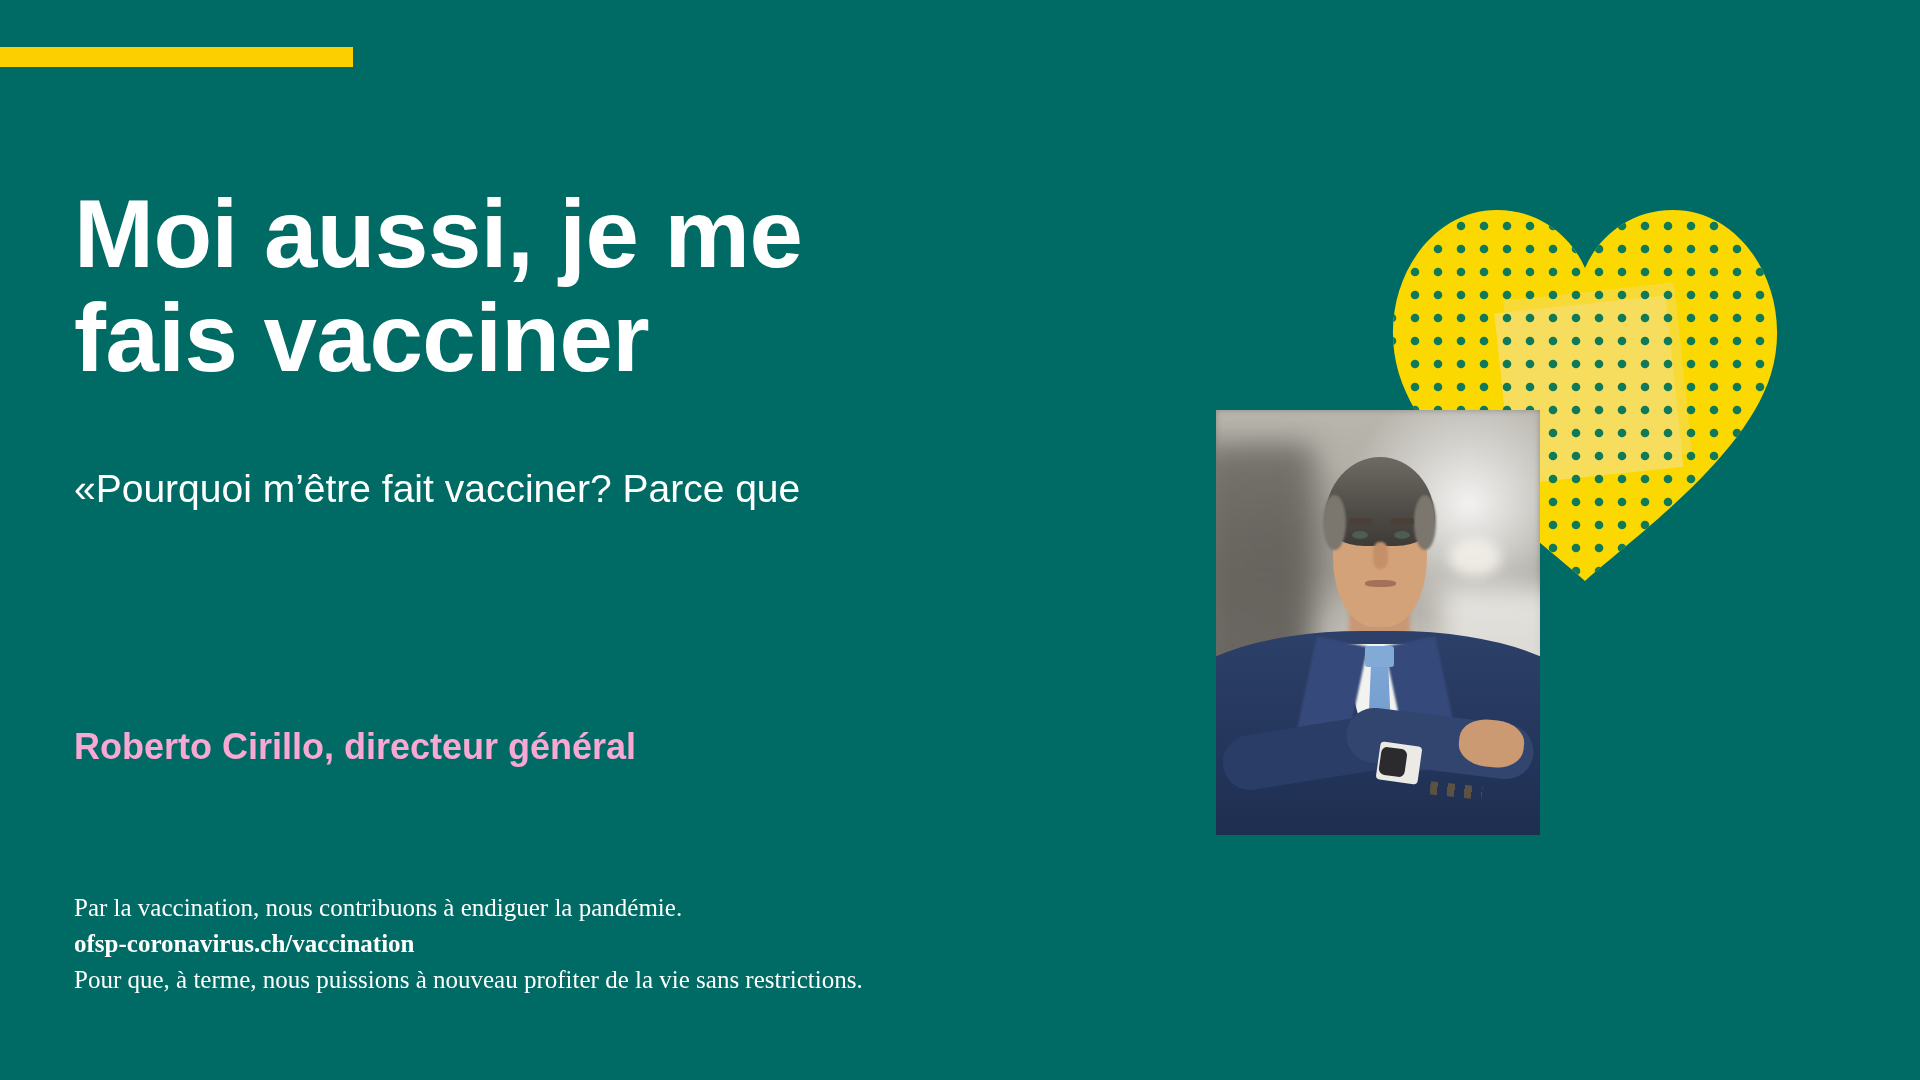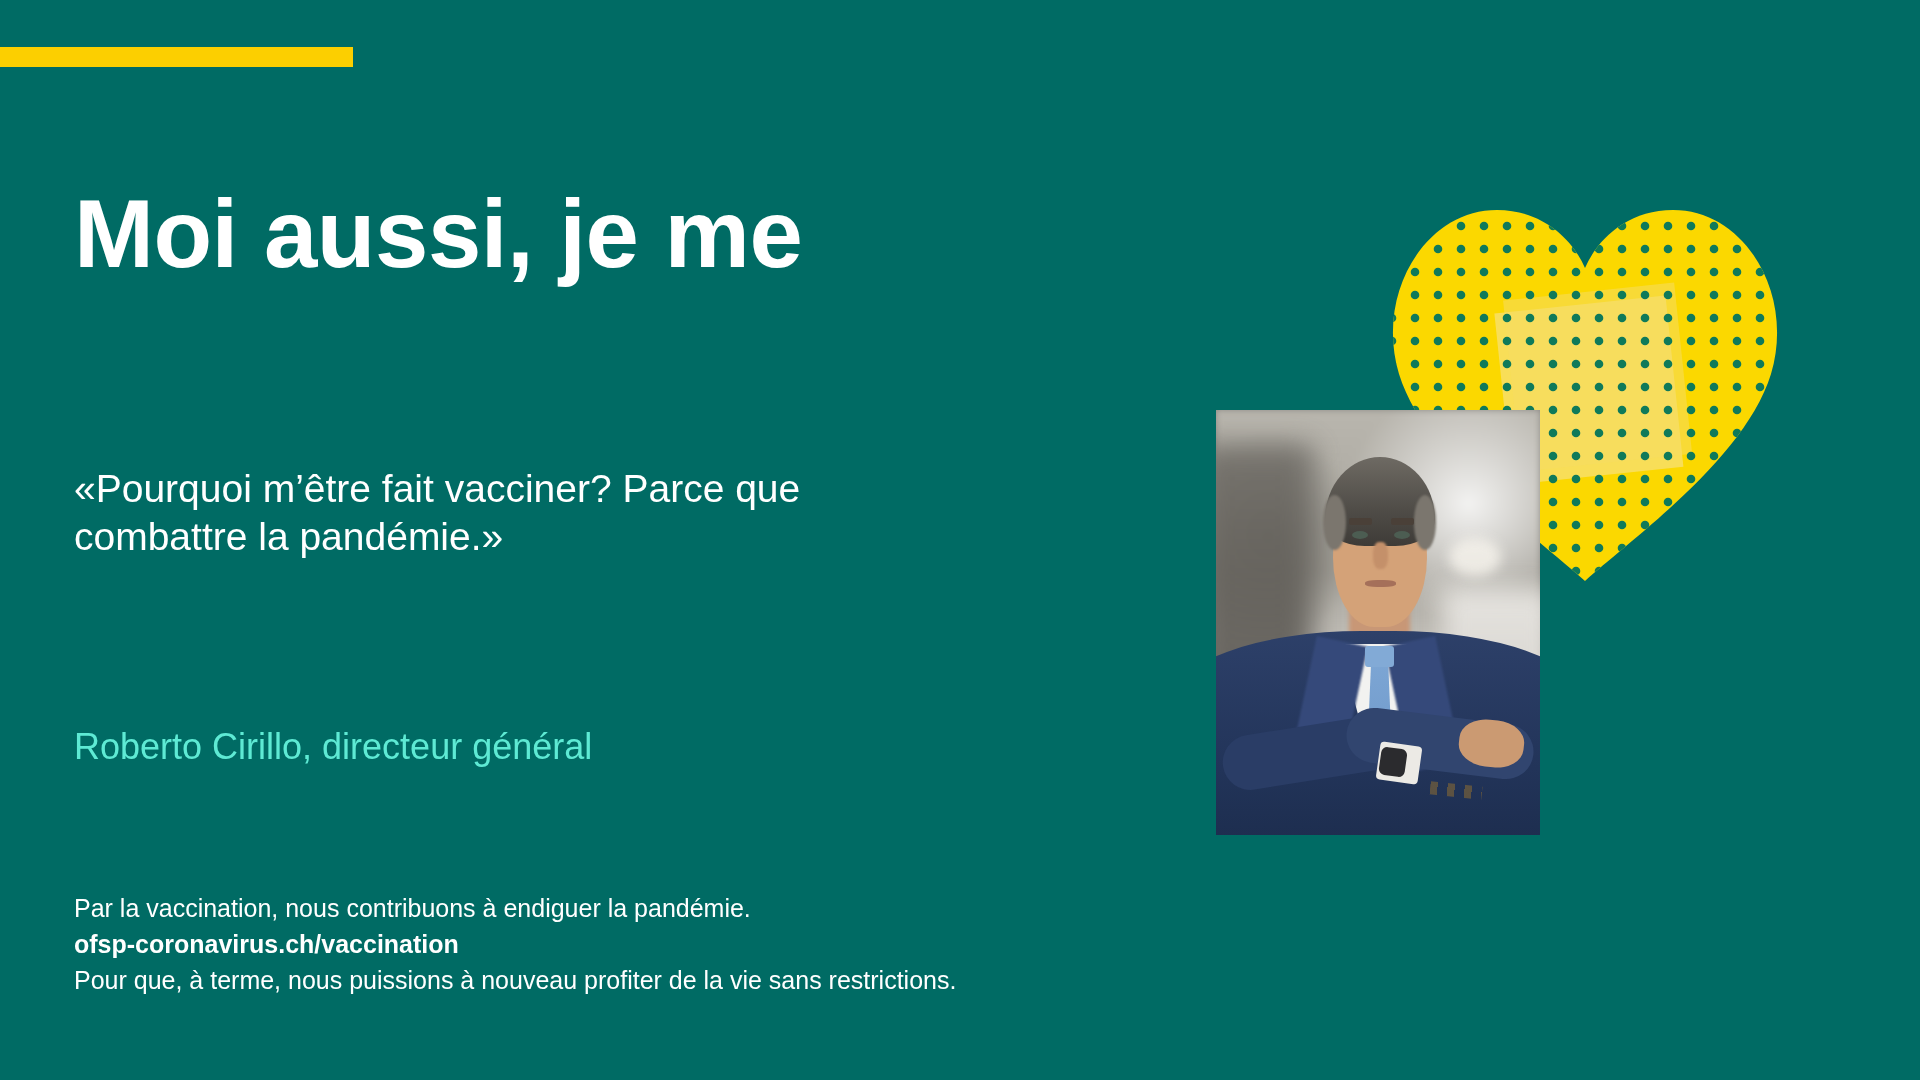--- a/index.html
+++ b/index.html
@@ -55,37 +55,37 @@
     font-weight: 400;
     font-size: 39px;
     line-height: 1.22;
   }
   #quote .q-line { display: block; white-space: nowrap; }
 
   #attribution {
     position: absolute;
     left: 74px;
     top: 725px;
-    color: #5eead4;
-    font-weight: 400;
+    color: #f9a8d4;
+    font-weight: 700;
     font-size: 36px;
     line-height: 1.2;
     white-space: nowrap;
   }
 
   
   #footer {
     position: absolute;
     left: 74px;
     top: 890px;
     color: #ffffff;
     font-size: 25px;
     line-height: 1.44;
   }
-  #footer .f-line { display: block; white-space: nowrap; font-weight: 400; }
+  #footer .f-line { display: block; white-space: nowrap; font-weight: 400; font-family: Liberation Serif, serif; }
   #footer .f-line.bold { font-weight: 700; }
 
   
   #heart-graphic {
     position: absolute;
     left: 1385px;
     top: 196px;
     width: 400px;
     height: 390px;
   }
@@ -231,25 +231,25 @@
 </style>
 </head>
 <body>
 
 <div id="poster">
 
   <div id="accent-bar"></div>
 
   <h1 id="headline">
     <span class="hl-line">Moi aussi, je me</span>
+    <span class="hl-line">fais vacciner</span>
   </h1>
 
   <div id="quote">
     <span class="q-line">«Pourquoi m’être fait vacciner? Parce que</span>
-    <span class="q-line">combattre la pandémie.»</span>
   </div>
 
   <div id="attribution">Roberto Cirillo, directeur général</div>
 
   <div id="footer">
     <span class="f-line">Par la vaccination, nous contribuons à endiguer la pandémie.</span>
     <span class="f-line bold">ofsp-coronavirus.ch/vaccination</span>
     <span class="f-line">Pour que, à terme, nous puissions à nouveau profiter de la vie sans restrictions.</span>
   </div>
 

